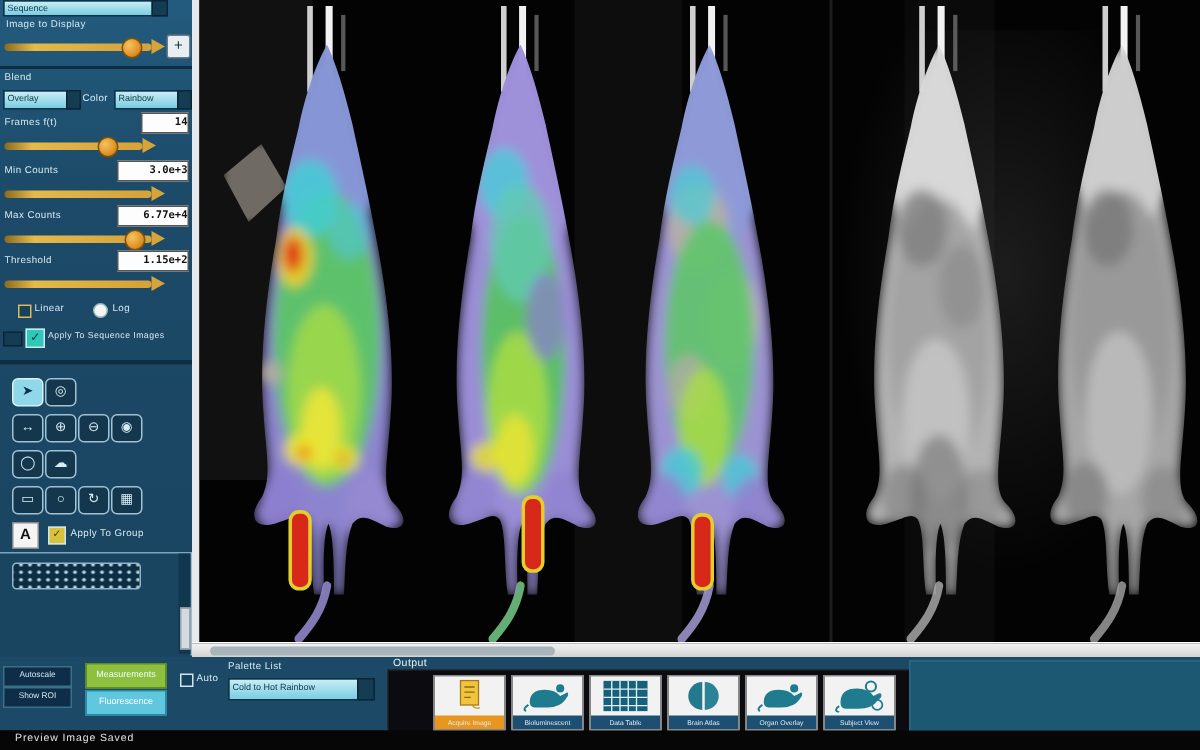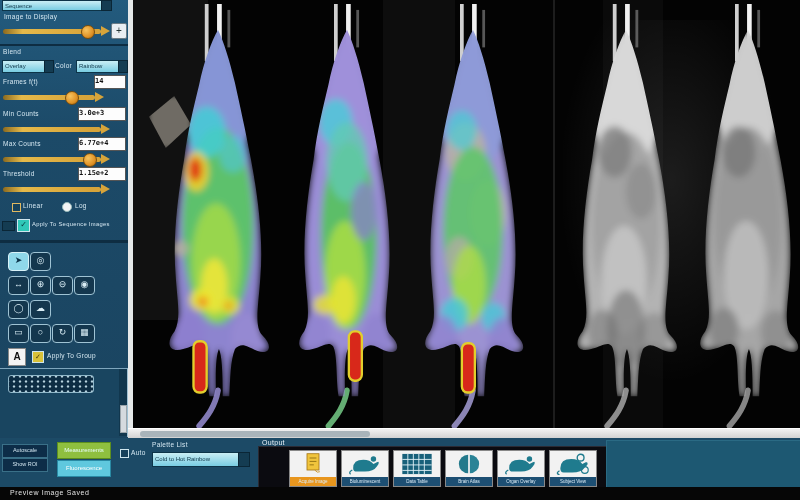--- a/index.html
+++ b/index.html
@@ -13,21 +13,21 @@
   .dd{position:absolute;background:linear-gradient(#c9eef5,#79cde2);border:1px solid #0d3448;
     color:#10384a;font-size:6px;line-height:10px;padding:0 2px;overflow:hidden;white-space:nowrap;}
   .ddsq{position:absolute;background:#143c52;border:1px solid #0a2636;}
   .track{position:absolute;height:5px;border-radius:3px;
     background:linear-gradient(90deg,#8a6a20,#e5b94a 20%,#d7a43a 90%);}
   .handle{position:absolute;top:-4px;width:12px;height:12px;border-radius:50%;
     background:radial-gradient(circle at 35% 35%,#f6c35e,#e09327 60%,#a86a12);border:1px solid #7a4e0c;}
   .sarrow{position:absolute;top:-3px;width:0;height:0;border-left:9px solid #d7a43a;
     border-top:5px solid transparent;border-bottom:5px solid transparent;}
   .vbox{position:absolute;background:#fdfdfd;border:1px solid #555;color:#111;
-    font:700 7px "DejaVu Sans Mono",monospace;text-align:left;line-height:11px;}
+    font:700 7px "DejaVu Sans Mono",monospace;text-align:right;line-height:11px;}
   .plusbtn{position:absolute;width:14px;height:14px;background:#e9eef2;border:1px solid #6a7b85;
     color:#233;font-size:10px;line-height:13px;text-align:center;border-radius:2px;}
   .radio-sq{position:absolute;width:7px;height:7px;border:1px solid #e0b860;background:#17425c;}
   .radio-dot{position:absolute;width:8px;height:8px;border-radius:50%;background:#f4f4f4;border:1px solid #9bb;}
   .chk{position:absolute;border:1px solid #cfe6ee;text-align:center;color:#073;}
   .chk.teal{background:#2fc8b8;color:#05333a;font-size:8px;line-height:10px;}
   .chk.gold{background:#d8c23a;color:#4a3a05;font-size:7px;line-height:9px;}
   .tool{position:absolute;width:19px;height:17px;background:#14374e;border:1px solid #9fc3d4;
     border-radius:4px;color:#d8ecf4;font-size:9px;line-height:15px;text-align:center;cursor:pointer;}
   .tool.active{background:#8fd8ea;color:#0a3248;border-color:#d8f2f8;}

